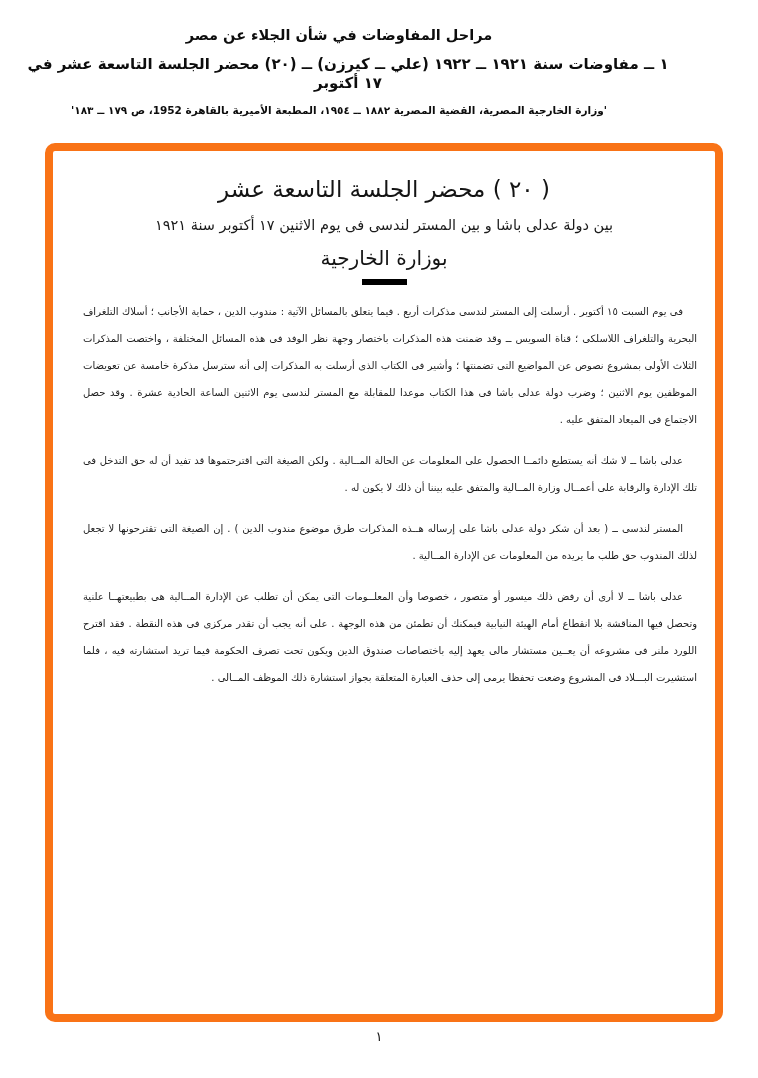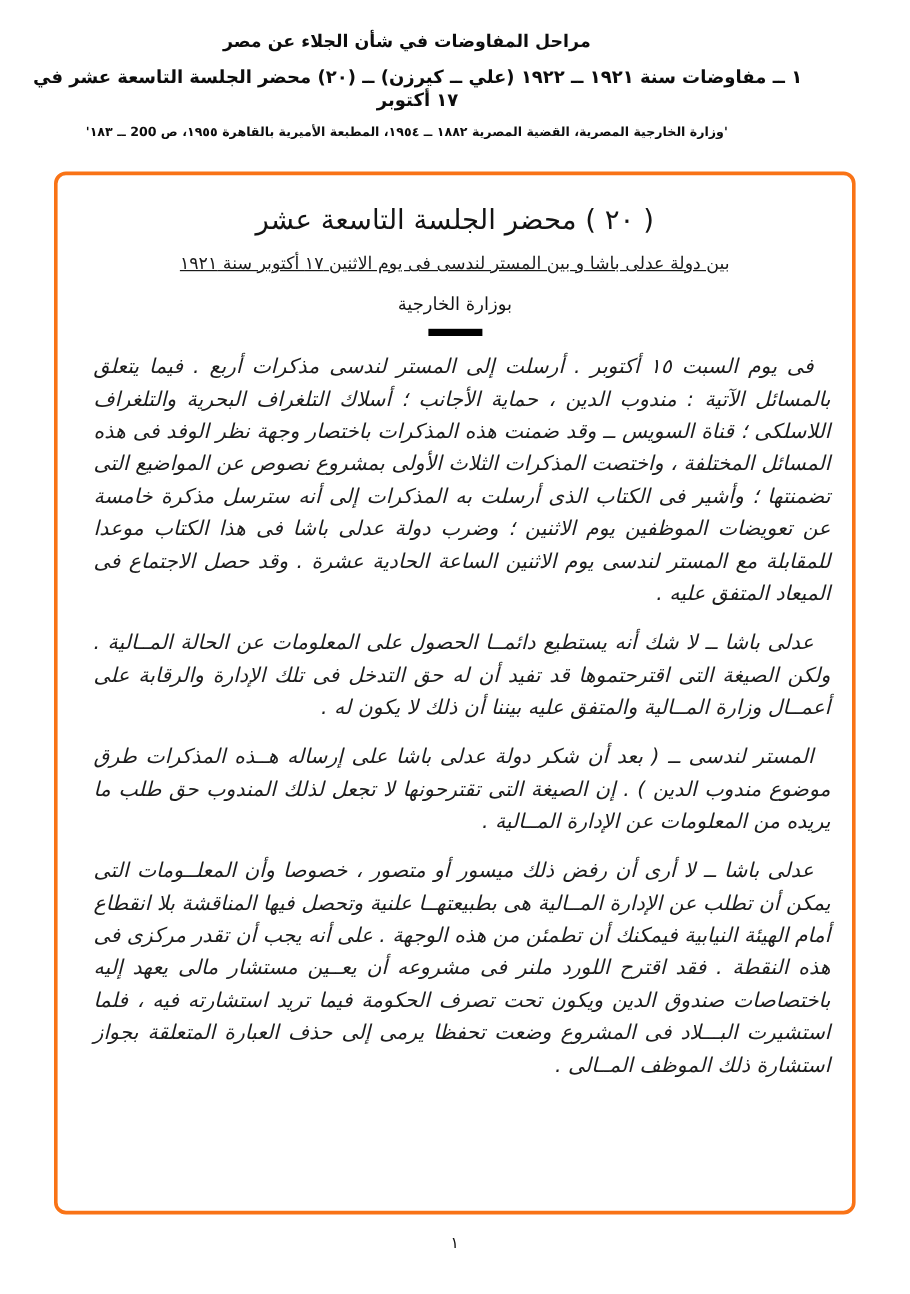--- a/index.html
+++ b/index.html
@@ -41,64 +41,62 @@
     line-height: 13px;
     margin: 0;
   }
   
   .document-frame {
     position: absolute;
     left: 45px;
     top: 143px;
     width: 662px;
     height: 863px;
-    border: 3px solid #f97316;
+    border: 8px solid #f97316;
     border-radius: 10px;
     background: #ffffff;
     box-sizing: content-box;
   }
   .doc-title {
     margin-top: 24px;
     text-align: center;
     direction: rtl;
     font-size: 23px;
     line-height: 28px;
     color: #141414;
   }
   .doc-subtitle {
     margin-top: 13px;
     text-align: center;
     direction: rtl;
     font-size: 14.5px;
     line-height: 19px;
     color: #1a1a1a;
-    text-decoration: underline;
   }
   .doc-location {
     margin-top: 13px;
     text-align: center;
     direction: rtl;
-    font-size: 15px;
+    font-size: 20px;
     line-height: 20px;
     color: #141414;
   }
   .section-divider {
     width: 45px;
     height: 6px;
     background: #000000;
     margin: 11px auto 0 auto;
   }
   .doc-body {
     direction: rtl;
     margin: 13px 18px 0 30px;
     text-align: justify;
-    font-size: 17px;
+    font-size: 10px;
     line-height: 27px;
     color: #1c1c1c;
-    font-style: italic;
   }
   .doc-body p {
     margin: 0 0 14px 0;
     text-indent: 14px;
   }
   .doc-body p:last-child {
     margin-bottom: 0;
   }
   
   .page-number {
@@ -110,21 +108,21 @@
     font-size: 13px;
     color: #111111;
   }
 </style>
 </head>
 <body>
 
 <div class="page-header">
   <div class="header-line1">مراحل المفاوضات في شأن الجلاء عن مصر</div>
   <div class="header-line2">١ ــ مفاوضات سنة ١٩٢١ ــ ١٩٢٢ (علي ــ كيرزن) ــ (٢٠) محضر الجلسة التاسعة عشر  في ١٧ أكتوبر</div>
-  <div class="header-line3">'وزارة الخارجية المصرية، القضية المصرية ١٨٨٢ ــ ١٩٥٤، المطبعة الأميرية بالقاهرة ١٩٥٥، ص 200 ــ ١٨٣'</div>
+  <div class="header-line3">'وزارة الخارجية المصرية، القضية المصرية ١٨٨٢ ــ ١٩٥٤، المطبعة الأميرية بالقاهرة 1952، ص ١٧٩ ــ ١٨٣'</div>
 </div>
 
 <div class="document-frame">
   <div class="doc-title">( ٢٠ ) محضر الجلسة التاسعة عشر</div>
   <div class="doc-subtitle">بين دولة عدلى باشا و بين المستر لندسى فى يوم الاثنين ١٧ أكتوبر سنة ١٩٢١</div>
   <div class="doc-location">بوزارة الخارجية</div>
   <div class="section-divider"></div>
 
   <div class="doc-body">
     <p>فى يوم السبت ١٥ أكتوبر . أرسلت إلى المستر لندسى مذكرات أربع . فيما يتعلق بالمسائل الآتية : مندوب الدين ، حماية الأجانب ؛ أسلاك التلغراف البحرية والتلغراف اللاسلكى ؛ قناة السويس ــ وقد ضمنت هذه المذكرات باختصار وجهة نظر الوفد فى هذه المسائل المختلفة ، واختصت المذكرات الثلاث الأولى بمشروع نصوص عن المواضيع التى تضمنتها ؛ وأشير فى الكتاب الذى أرسلت به المذكرات إلى أنه سترسل مذكرة خامسة عن تعويضات الموظفين يوم الاثنين ؛ وضرب دولة عدلى باشا فى هذا الكتاب موعدا للمقابلة مع المستر لندسى يوم الاثنين الساعة الحادية عشرة . وقد حصل الاجتماع فى الميعاد المتفق عليه .</p>

